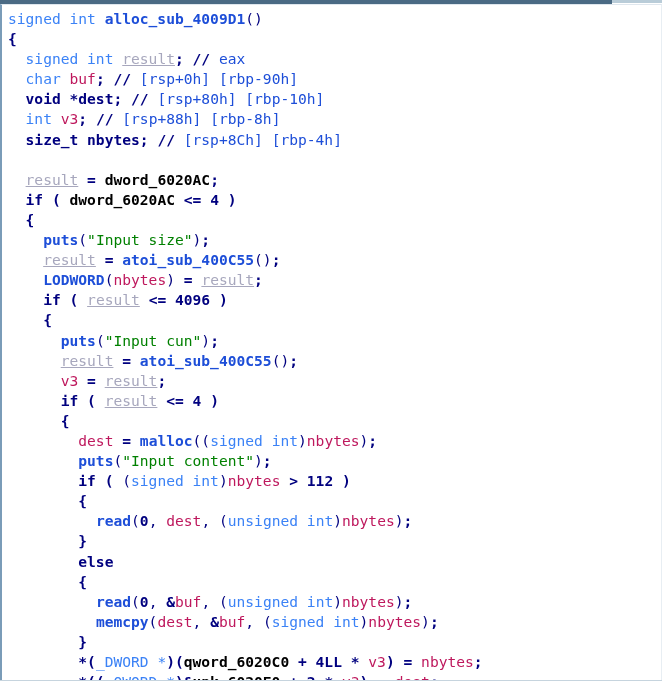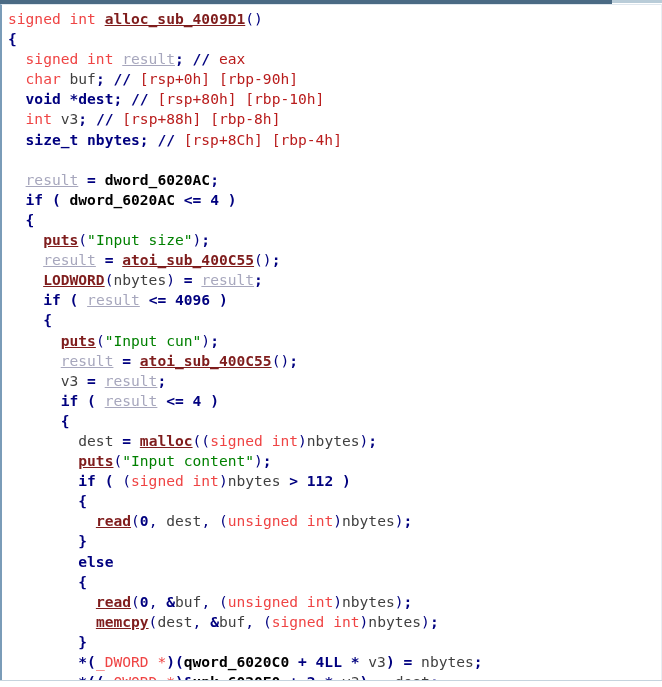--- a/index.html
+++ b/index.html
@@ -74,28 +74,28 @@
     line-height: 20.1px;
     white-space: pre;
     color: #1a1a8c;
     letter-spacing: 0px;
   }
 
   .ln { display: block; height: 20.1px; }
 
   
   .kw    { color: #00007f; font-weight: bold; }                      
-  .typ   { color: #ef4444; }                      
-  .cmt   { color: #b91c1c; }                      
+  .typ   { color: #3b82f6; }                      
+  .cmt   { color: #1d4ed8; }                      
   .cmts  { color: #00007f; font-weight: bold; }   
   .str   { color: #008000; }                      
-  .fn    { color: #7f1d1d; font-weight: bold; text-decoration: underline; }   
+  .fn    { color: #1d4ed8; font-weight: bold; }   
   .glob  { color: #000000; font-weight: bold; }   
   .lvar  { color: #a7a7bd; text-decoration: underline; }                      
-  .lvar2 { color: #404040; text-align: center; }                      
+  .lvar2 { color: #be185d; text-align: center; }                      
   .num   { color: #00007f; font-weight: bold; }   
   .pct   { color: #00007f; }                      
   .op    { color: #00007f; font-weight: bold; }
 </style>
 </head>
 <body>
 
 <div id="window">
 
   <div id="titlebar"></div>

